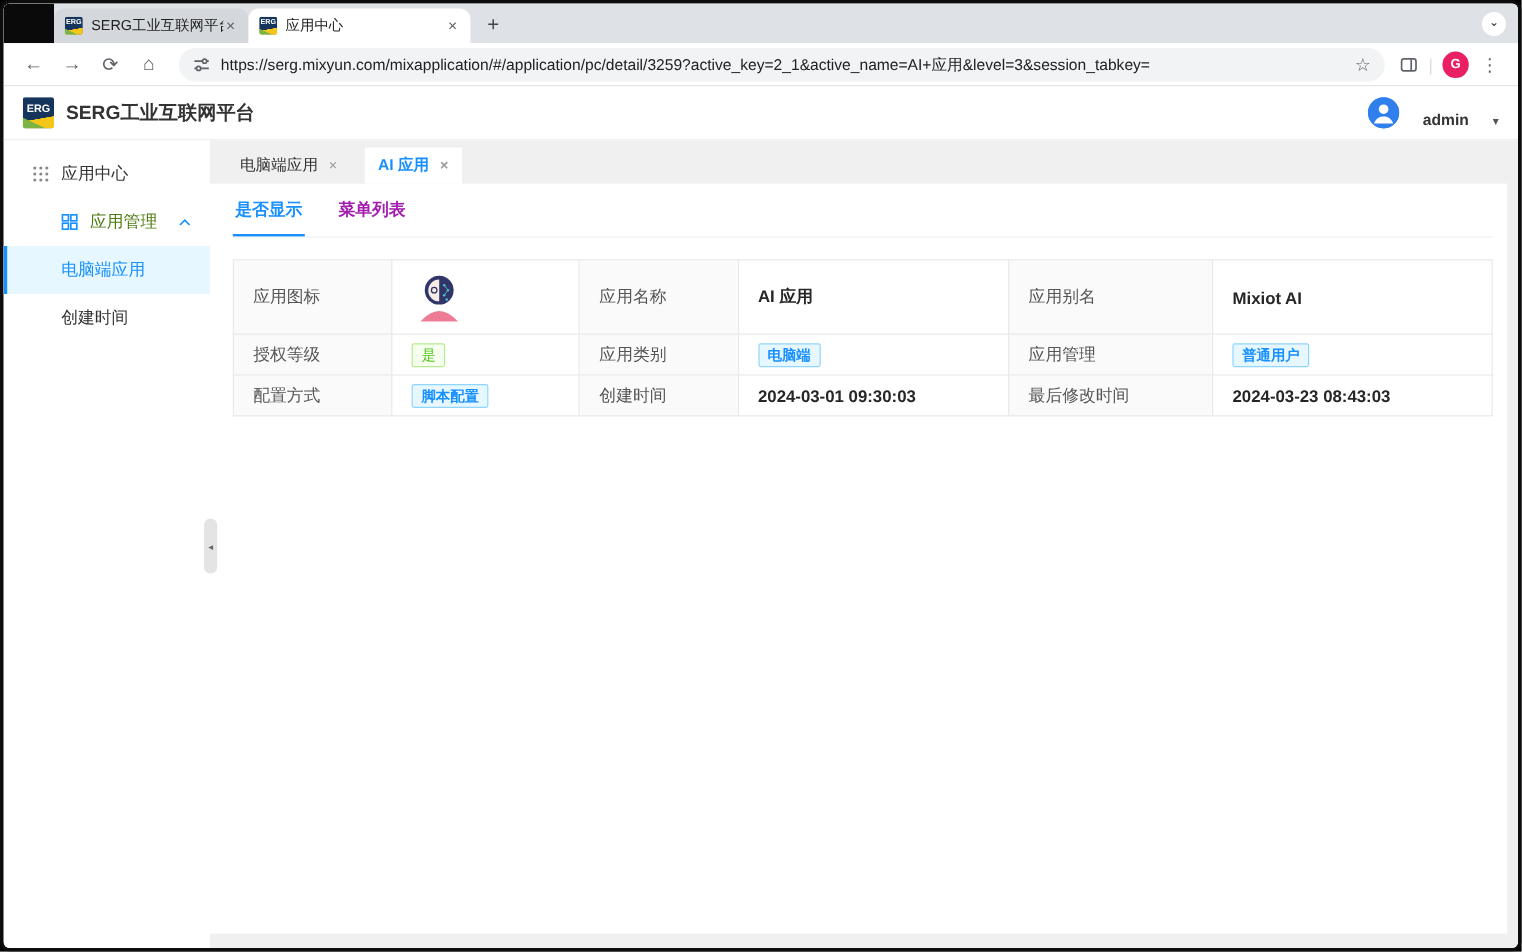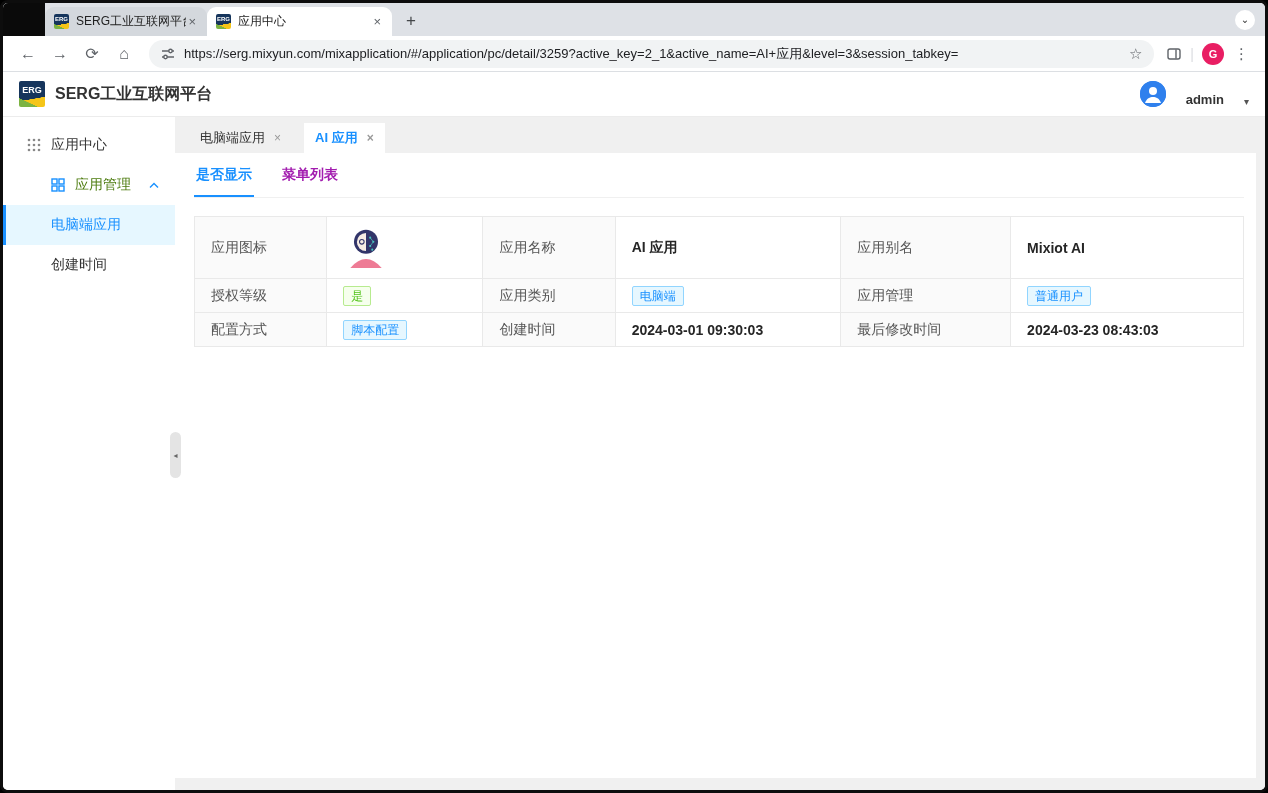--- a/index.html
+++ b/index.html
@@ -83,21 +83,21 @@
 
   
   table.detail { width:100%; border-collapse:collapse; margin-top:18px; table-layout:fixed;padding-left:14px; }
   .detail td { border:1px solid #e9e9e9; padding:6px 16px; font-size:14px; vertical-align:middle; }
   .detail td.lbl { background:#fafafa; color:#555; }
   .detail td.val { background:#fff; color:#262626; }
   .detail tr.r1 td { height:55px; }
   .detail tr.rn td { height:34px; }
   .bold { font-weight:bold; }
   .tag { display:inline-block; font-size:12px; line-height:18px; padding:0 7px; border-radius:2px; }
-  .tag.blue { color:#1890ff; background:#e6f7ff; border:1px solid #91d5ff; }
+  .tag.blue { color:#1890ff; background:#e6f7ff; border:1px solid #91d5ff;font-weight:bold; }
   .tag.green { color:#52c41a; background:#f6ffed; border:1px solid #b7eb8f; }
 </style>
 </head>
 <body>
 
 <div class="frame">
 
   <div class="tabstrip">
     <div class="corner-black"></div>
     <div class="btab inactive">

